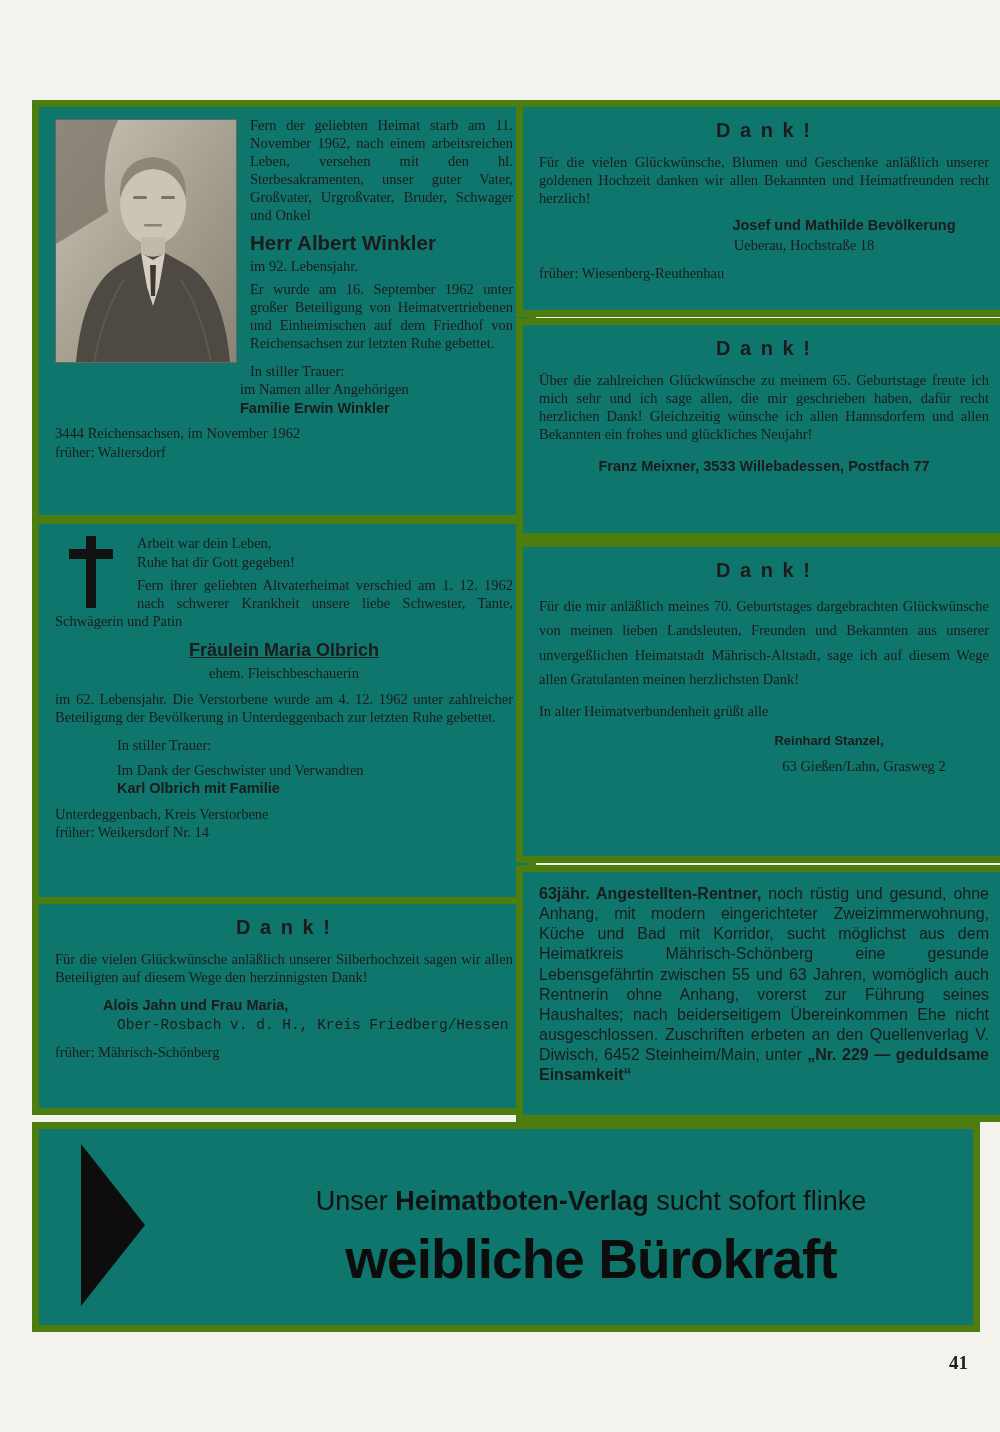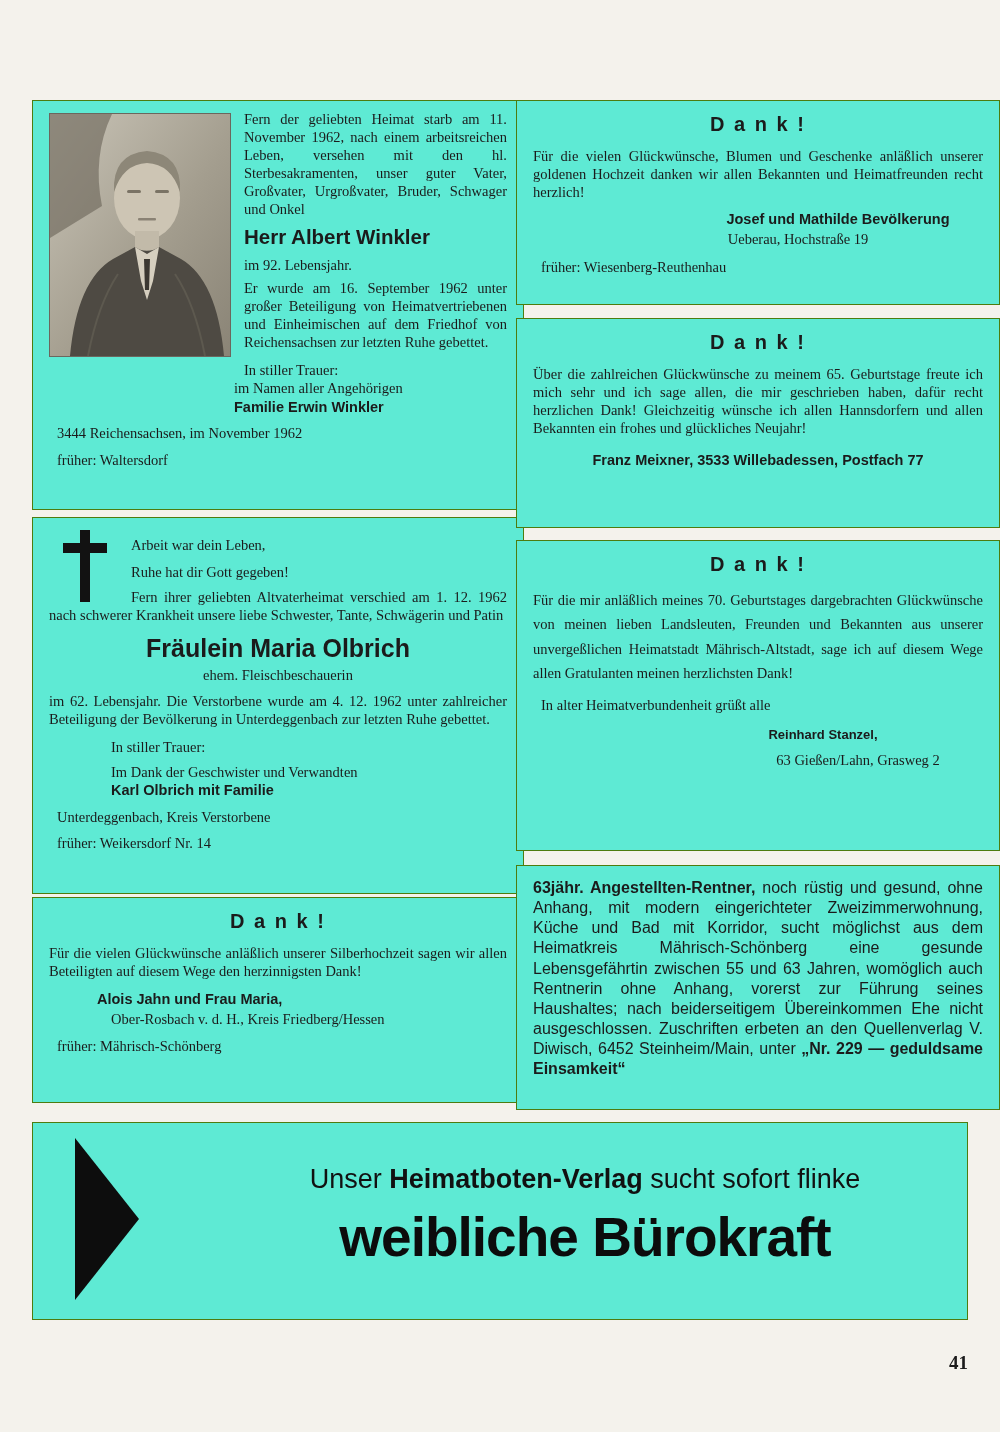--- a/index.html
+++ b/index.html
@@ -6,26 +6,26 @@
   body {
     width: 1000px; height: 1432px;
     position: relative;
     background: #f4f2ec;
     color: #1b1b1b;
     font-family: "Liberation Serif", serif;
     overflow: hidden;
   }
   .box {
     position: absolute;
-    border: 1px solid #4d7c0f;
+    border: 7px solid #4d7c0f;
     padding: 10px 16px;
-    background: #5eead4;
+    background: #0f766e;
   }
   .jtext { font-size: 14.5px; line-height: 1.24; text-align: justify; margin: 0; }
-  .line  { font-size: 14.5px; line-height: 1.28; margin: 8px; }
+  .line  { font-size: 14.5px; line-height: 1.28; margin: 0; }
   .sans  { font-family: "Liberation Sans", sans-serif; }
   .bold  { font-weight: bold; }
   .dank {
     font-family: "Liberation Sans", sans-serif;
     font-weight: bold; font-size: 20px;
     text-align: center; letter-spacing: 2px;
     margin: 2px 0 12px 0;
   }
 
   
@@ -45,29 +45,30 @@
   .grief-a { margin: 9px 0 7px 185px; }
   .grief-a p { margin: 0; }
   .grief-b { margin: 9px 0 7px 62px; }
   .grief-b p { margin: 0; }
 
   .box-olbrich { left: 32px; top: 517px; width: 458px; min-height: 355px; }
   .cross { float: left; width: 56px; height: 72px; margin: 2px 18px 4px 8px; }
   .cross svg { display: block; width: 100%; height: 100%; }
   .o-name {
     font-family: "Liberation Sans", sans-serif;
-    font-weight: bold; font-size: 25px;
+    font-weight: bold; font-size: 18px;
     text-align: center; margin: 10px 0 3px 0; line-height: 1.1;
     clear: both;
+    text-decoration: underline;
   }
   .o-sub { text-align: center; margin: 0 0 9px 0; }
 
   .box-jahn { left: 32px; top: 897px; width: 458px; min-height: 184px; }
   .sig-jahn { margin: 9px 0 2px 48px; font-size: 14.5px; }
-  .addr-jahn { margin: 2px 0 8px 62px; }
+  .addr-jahn { margin: 2px 0 8px 62px; font-family: Liberation Mono, monospace; }
 
   
   .box-goettlicher { left: 516px; top: 100px; width: 450px; min-height: 183px; }
   .sig-goett { margin: 8px 0 2px 160px; text-align: center; font-size: 14.5px; }
   .addr-goett { margin: 0 0 9px 80px; text-align: center; }
 
   .box-meixner { left: 516px; top: 318px; width: 450px; min-height: 188px; }
   .sig-meixner { margin: 13px 0 0 0; text-align: center; font-size: 14.5px; }
 
   .box-stanzel { left: 516px; top: 540px; width: 450px; min-height: 289px; }
@@ -79,21 +80,21 @@
   .box-personal { left: 516px; top: 865px; width: 450px; min-height: 221px; padding-top: 12px; }
   .ad-text {
     font-family: "Liberation Sans", sans-serif;
     font-size: 16px; line-height: 1.26; text-align: justify; margin: 0;
   }
 
   
   .box-jobad { left: 32px; top: 1122px; width: 934px; height: 196px; padding: 0; }
   .job-arrow { position: absolute; left: 42px; top: 15px; width: 64px; height: 162px; }
   .job-arrow svg { display: block; width: 100%; height: 100%; }
-  .job-copy { padding: 40px 0 0 170px; text-align: center; font-family: "Liberation Sans", sans-serif; }
+  .job-copy { padding: 56px 0 0 170px; text-align: center; font-family: "Liberation Sans", sans-serif; }
   .job-line1 { font-size: 27px; line-height: 1.2; color: #111; }
   .job-line2 {
     font-size: 55px; font-weight: bold; letter-spacing: -1px;
     line-height: 1.1; margin-top: 12px; color: #0c0c0c;
   }
 
   .page-number {
     position: absolute; top: 1352px; right: 32px;
     font-weight: bold; font-size: 19px;
   }
@@ -166,21 +167,21 @@
   <p class="jtext">Für die vielen Glückwünsche anläßlich unserer Silberhochzeit sagen wir allen Beteiligten auf diesem Wege den herzinnigsten Dank!</p>
   <p class="line sans bold sig-jahn">Alois Jahn und Frau Maria,</p>
   <p class="line addr-jahn">Ober-Rosbach v. d. H., Kreis Friedberg/Hessen</p>
   <p class="line">früher: Mährisch-Schönberg</p>
 </div>
 
 <div class="box box-goettlicher">
   <div class="dank">D a n k !</div>
   <p class="jtext">Für die vielen Glückwünsche, Blumen und Geschenke anläßlich unserer goldenen Hochzeit danken wir allen Bekannten und Heimatfreunden recht herzlich!</p>
   <p class="line sans bold sig-goett">Josef und Mathilde Bevölkerung</p>
-  <p class="line addr-goett">Ueberau, Hochstraße 19</p>
+  <p class="line addr-goett">Ueberau, Hochstraße 18</p>
   <p class="line">früher: Wiesenberg-Reuthenhau</p>
 </div>
 
 <div class="box box-meixner">
   <div class="dank">D a n k !</div>
   <p class="jtext">Über die zahlreichen Glückwünsche zu meinem 65. Geburtstage freute ich mich sehr und ich sage allen, die mir geschrieben haben, dafür recht herzlichen Dank! Gleichzeitig wünsche ich allen Hannsdorfern und allen Bekannten ein frohes und glückliches Neujahr!</p>
   <p class="line sans bold sig-meixner">Franz Meixner, 3533 Willebadessen, Postfach 77</p>
 </div>
 
 <div class="box box-stanzel">

